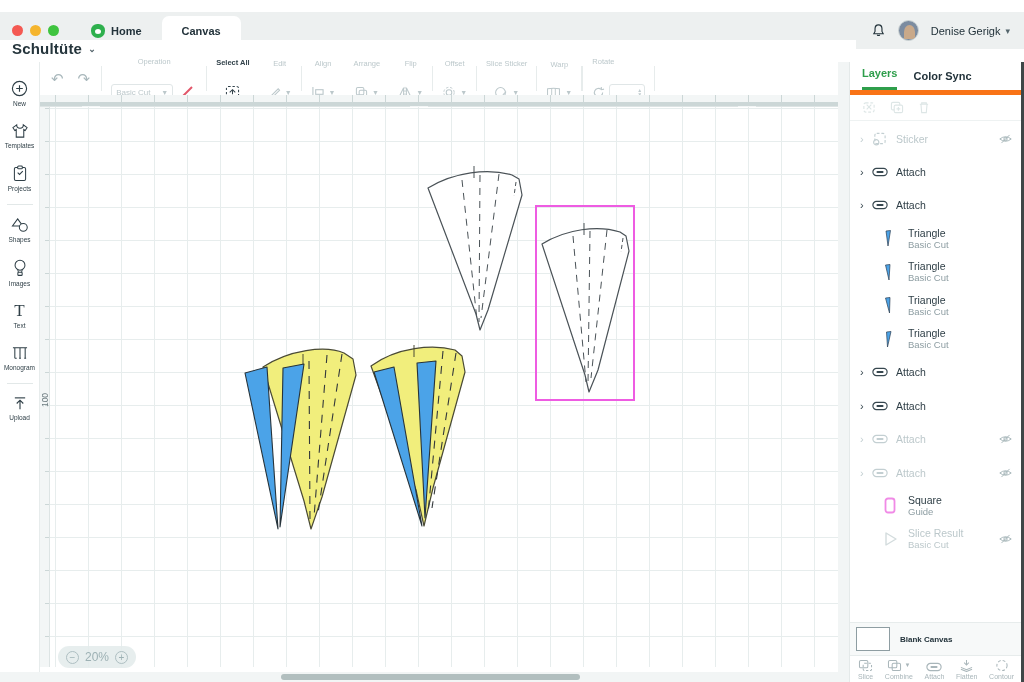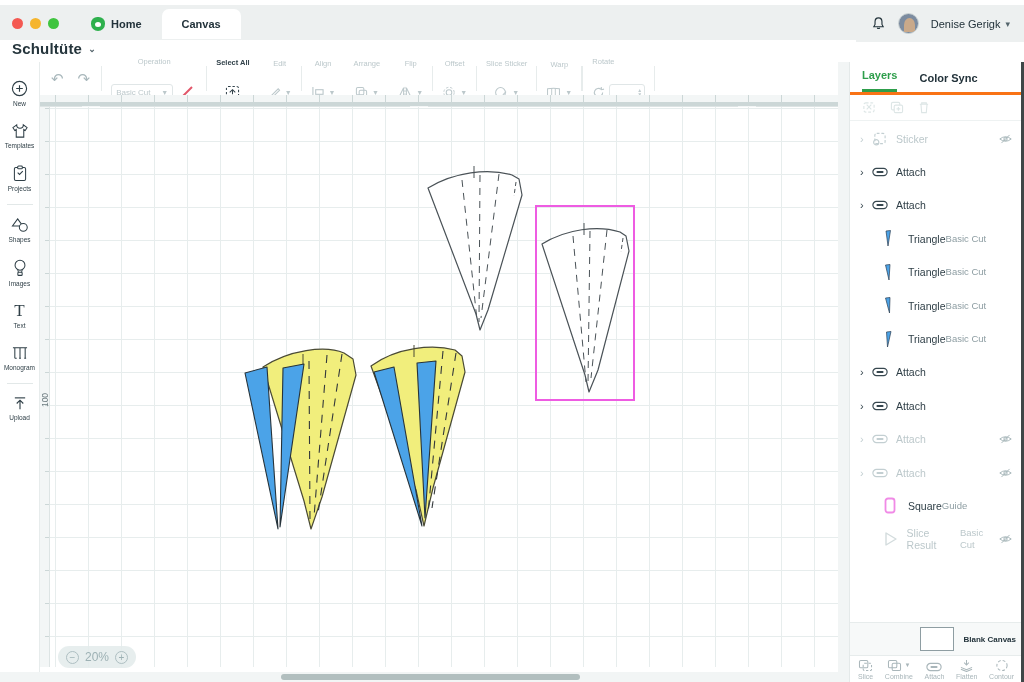--- a/index.html
+++ b/index.html
@@ -1,21 +1,21 @@
 <!DOCTYPE html>
 <html><head>
 <meta charset="utf-8">
 <style>
   * { margin:0; padding:0; box-sizing:border-box; }
   html,body { width:1024px; height:682px; overflow:hidden;
     font-family:"Liberation Sans", sans-serif; background:#fff; color:#25353c; }
   svg { display:block; }
 
   
-  .window-bar { position:absolute; left:0; top:5px; width:1024px; height:37px;
+  .window-bar { position:absolute; left:0; top:12px; width:1024px; height:37px;
     background:#edf0f0; display:flex; align-items:center; }
   .lights { display:flex; gap:7px; padding:0 12px 0 12px; }
   .light { width:11px; height:11px; border-radius:50%; }
   .light.r{background:#f45952;} .light.y{background:#f5b52e;} .light.g{background:#3fc43f;}
   .wtab { height:30px; padding:0 20px; display:flex; align-items:center; gap:6px;
     font-size:11px; font-weight:bold; color:#22323a; }
   .wtab.active { background:#fff; border-radius:7px 7px 0 0; }
   .cricut-bug { width:14px; height:14px; background:#2eb04d; border-radius:45% 45% 50% 50%; position:relative; }
   .cricut-bug:after{content:"";position:absolute;left:4px;top:5px;width:6px;height:5px;border-radius:50%;background:#fff;}
   .win-right { margin-left:auto; display:flex; align-items:center; gap:12px; padding-right:14px; }
@@ -82,39 +82,39 @@
   .zbtn { width:13px; height:13px; border:1px solid #aebfc2; border-radius:50%; font-size:10px; line-height:11px;
     text-align:center; color:#9db1b4; }
   .hscroll-track { position:absolute; left:0; top:672px; width:849px; height:10px; background:#f2f5f5; }
   .hscroll-thumb { position:absolute; left:281px; top:2px; width:299px; height:6px; border-radius:3px; background:#b2bfbf; }
   .gap-strip { position:absolute; left:838px; top:62px; width:11px; height:620px; background:#f2f5f5; }
   .win-edge { position:absolute; left:1021px; top:62px; width:3px; height:620px; background:#3f4748; }
 
   
   .rpanel { position:absolute; left:849px; top:62px; width:172px; height:620px; background:#fff;
     border-left:1px solid #e4e9e9; }
-  .rtabs { height:33px; display:flex; align-items:flex-end; gap:22px; padding:0 12px; border-bottom:3px solid #f97316; }
+  .rtabs { height:33px; display:flex; align-items:flex-end; gap:16px; padding:0 12px; border-bottom:5px solid #f97316; }
   .rtab { font-size:11px; font-weight:bold; padding-bottom:8px; color:#22323a; }
   .rtab.active { color:#2e9e4b; border-bottom:3px solid #2e9e4b; }
   .ricons { height:26px; display:flex; align-items:center; gap:14px; padding:0 12px; border-bottom:1px solid #eef2f2; color:#dde6e6;}
   .lrows { position:absolute; left:0; top:60px; width:172px; }
   .lrow { height:33.4px; display:flex; align-items:center; padding:0 10px; }
   .lchev { width:12px; font-size:11px; color:#37474f; }
   .lrow.disabled .lchev { color:#c3cfd2; }
   .licon { width:24px; display:flex; justify-content:flex-start; color:#37474f; }
   .lrow.indent .licon { margin-left:12px; }
   .lrow.disabled { color:#bcc8cb; }
   .lrow.disabled .licon { color:#c3cfd2; }
   .llabel { font-size:10.5px; color:#2e3e46; }
-  .ltext { display:flex; flex-direction:row; line-height:12px; }
+  .ltext { display:flex; flex-direction:column; line-height:12px; }
   .lsub { font-size:9.5px; color:#8d9da2; }
   .lrow.disabled .llabel, .lrow.disabled .lsub { color:#bcc8cb; }
   .leye { margin-left:auto; }
   .swatch-row { position:absolute; left:0; top:560px; width:172px; height:33px; background:#f7f9f9;
-    border-top:1px solid #e7ecec; display:flex; align-items:center; gap:10px; padding:0 6px;justify-content:flex-end; }
+    border-top:1px solid #e7ecec; display:flex; align-items:center; gap:10px; padding:0 6px; }
   .bc-swatch { width:34px; height:24px; background:#fff; border:1px solid #8e9da2; }
   .bc-label { font-size:8px; font-weight:bold; color:#22323a; }
   .btools { position:absolute; left:0; top:593px; width:172px; height:27px; border-top:1px solid #e7ecec;
     display:flex; align-items:center; justify-content:space-between; padding:0 8px; }
   .btool { display:flex; flex-direction:column; align-items:center; gap:1px; color:#a9b6ba; }
   .btool .lab { font-size:7px; color:#a9b6ba; }
 </style>
 </head>
 <body>
 

